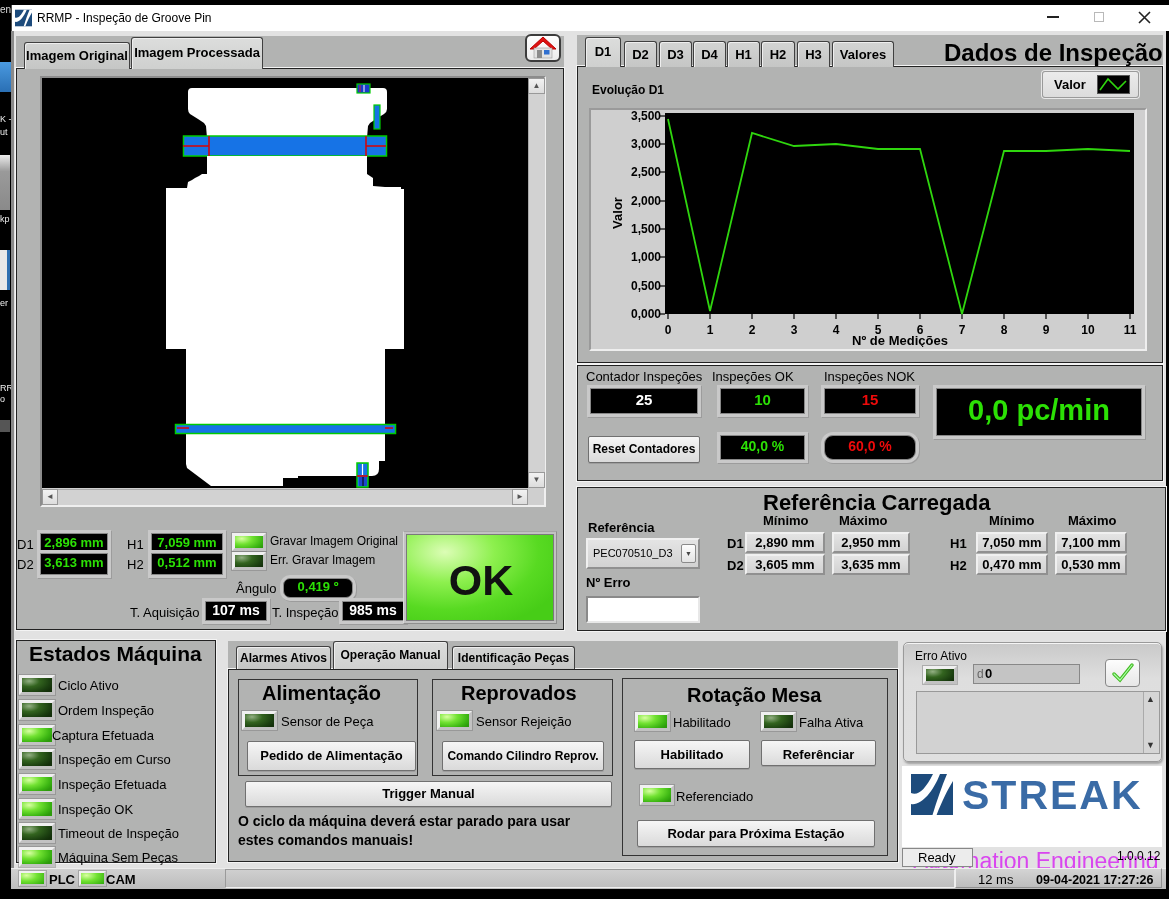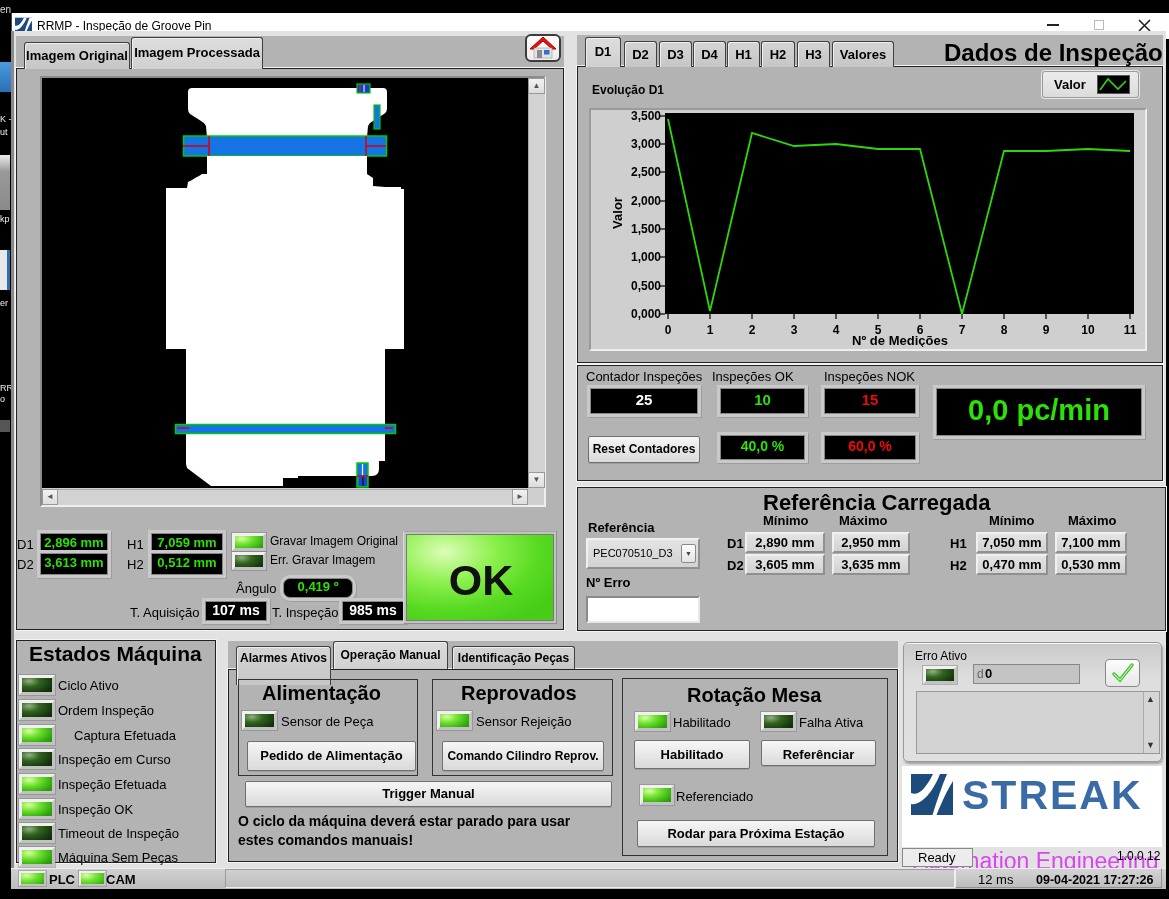--- a/index.html
+++ b/index.html
@@ -1,20 +1,20 @@
 <!DOCTYPE html>
 <html><head>
 <meta charset="utf-8">
 <style>
 * { margin:0; padding:0; box-sizing:border-box; }
 html,body { width:1169px; height:899px; overflow:hidden; background:#000; }
 body { font-family:"Liberation Sans", sans-serif; }
 #screen { position:relative; width:1169px; height:899px; background:#000; overflow:hidden; }
 .abs { position:absolute; }
-#titlebar { left:11px; top:5px; width:1158px; height:26px; background:#fff; border-left:1px solid #4a4a4a;margin-top:8px; }
+#titlebar { left:11px; top:5px; width:1158px; height:26px; background:#fff; border-left:1px solid #4a4a4a; }
 #client { left:11px; top:31px; width:1155px; height:858px; background:#e2e2e2; border-left:3px solid #8a8a8a; }
 .sunk { border:2px solid; border-color:#8c8c8c #efefef #efefef #8c8c8c; }
 .thin { border:1px solid #222; box-shadow:0 0 0 1px #f4f4f4; }
 .pnl { background:#b2b3b2; }
 .tab { position:absolute; background:linear-gradient(#d3d4d3,#c5c6c5); border:1px solid #404040; border-bottom:none; border-radius:3px 3px 0 0; box-shadow:inset 1px 1px 0 #eeeeee; text-align:center; font-weight:bold; color:#000; white-space:nowrap; overflow:hidden; }
 .tabsel { background:linear-gradient(#dcddDC,#cfd0cf); z-index:5; }
 .btn { position:absolute; background:linear-gradient(#f6f6f6,#e9e9e9 45%,#dadada); border:1px solid #707070; border-radius:2px; box-shadow:0 1px 0 #9d9d9d; text-align:center; font-weight:bold; color:#000; white-space:nowrap; overflow:hidden; }
 .led { position:absolute; border:3px solid; border-color:#f0f0f0 #c2c2c2 #c2c2c2 #f0f0f0; box-shadow:0 0 0 1px rgba(120,120,120,.45); }
 .ledon { background:radial-gradient(ellipse 26px 14px at 24% 22%, #d8ffa2 0%, #72e232 40%, #3bb512 80%, #2d9a0c 100%); }
 .ledoff { background:radial-gradient(ellipse 26px 14px at 24% 22%, #93b083 0%, #33641f 40%, #1b3f10 80%, #132f0a 100%); }
@@ -211,21 +211,21 @@
   <div class="abs thin pnl" style="left:577px;top:365px;width:586px;height:116px;"></div>
   <div class="lbl" style="left:586px;top:369px;font-size:13px;">Contador Inspeções</div>
   <div class="ind" style="left:590px;top:388px;width:108px;height:26px;font-size:15px;line-height:22px;color:#fff;">25</div>
   <div class="lbl" style="left:712px;top:369px;font-size:13px;">Inspeções OK</div>
   <div class="ind" style="left:720px;top:388px;width:85px;height:26px;font-size:15px;line-height:22px;">10</div>
   <div class="lbl" style="left:824px;top:369px;font-size:13px;">Inspeções NOK</div>
   <div class="ind" style="left:824px;top:388px;width:92px;height:26px;font-size:15px;line-height:22px;color:#ee0a0a;">15</div>
   <div class="ind" style="left:936px;top:388px;width:206px;height:48px;font-size:29px;line-height:42px;">0,0 pc/min</div>
   <div class="btn" style="left:588px;top:436px;width:112px;height:27px;font-size:12px;line-height:25px;">Reset Contadores</div>
   <div class="ind" style="left:720px;top:435px;width:85px;height:25px;font-size:14px;line-height:21px;">40,0 %</div>
-  <div class="ind" style="left:824px;top:435px;width:92px;height:25px;font-size:14px;line-height:21px;color:#ee0a0a;">60,0 %</div>
+  <div class="ind" style="left:824px;top:435px;width:92px;height:25px;font-size:14px;line-height:21px;color:#ee0a0a;border-radius:9px;">60,0 %</div>
 
   <div class="abs thin pnl" style="left:577px;top:487px;width:589px;height:144px;"></div>
   <div class="lbl" style="left:763px;top:490px;font-size:22px;font-weight:bold;">Referência Carregada</div>
   <div class="lbl" style="left:588px;top:520px;font-size:13px;font-weight:bold;">Referência</div>
   <div class="abs box3" style="left:586px;top:538px;width:114px;height:31px;"></div>
   <div class="lbl" style="left:593px;top:547px;font-size:11px;">PEC070510_D3</div>
   <div class="abs" style="left:681px;top:544px;width:15px;height:19px;background:linear-gradient(#fdfdfd,#e3e3e3);border:1px solid #8a8a8a;border-radius:2px;font-size:7px;text-align:center;line-height:17px;color:#444;">▼</div>
   <div class="lbl" style="left:586px;top:575px;font-size:13px;font-weight:bold;">Nº Erro</div>
   <div class="abs" style="left:586px;top:596px;width:114px;height:27px;background:#fff;border:2px solid;border-color:#8a8a8a #e8e8e8 #e8e8e8 #8a8a8a;"></div>
 
@@ -246,35 +246,35 @@
   <div class="box3" style="left:976px;top:554px;width:72px;height:21px;font-size:13px;line-height:18px;">0,470 mm</div>
   <div class="box3" style="left:1055px;top:554px;width:72px;height:21px;font-size:13px;line-height:18px;">0,530 mm</div>
 
   <div class="abs thin pnl" style="left:16px;top:640px;width:200px;height:223px;"></div>
   <div class="lbl" style="left:29px;top:642px;font-size:21px;font-weight:bold;">Estados Máquina</div>
   <div class="led ledoff" style="left:19px;top:675px;width:36px;height:20px;"></div>
   <div class="lbl" style="left:58px;top:678px;font-size:13px;">Ciclo Ativo</div>
   <div class="led ledoff" style="left:19px;top:700px;width:36px;height:20px;"></div>
   <div class="lbl" style="left:58px;top:703px;font-size:13px;">Ordem Inspeção</div>
   <div class="led ledon" style="left:19px;top:725px;width:36px;height:20px;"></div>
-  <div class="lbl" style="left:74px;top:728px;font-size:13px;">Captura Efetuada</div>
+  <div class="lbl" style="left:52px;top:728px;font-size:13px;">Captura Efetuada</div>
   <div class="led ledoff" style="left:19px;top:749px;width:36px;height:20px;"></div>
   <div class="lbl" style="left:58px;top:752px;font-size:13px;">Inspeção em Curso</div>
   <div class="led ledon" style="left:19px;top:774px;width:36px;height:20px;"></div>
   <div class="lbl" style="left:58px;top:777px;font-size:13px;">Inspeção Efetuada</div>
   <div class="led ledon" style="left:19px;top:799px;width:36px;height:20px;"></div>
   <div class="lbl" style="left:58px;top:802px;font-size:13px;">Inspeção OK</div>
   <div class="led ledoff" style="left:19px;top:823px;width:36px;height:20px;"></div>
   <div class="lbl" style="left:58px;top:826px;font-size:13px;">Timeout de Inspeção</div>
   <div class="led ledon" style="left:19px;top:847px;width:36px;height:20px;"></div>
   <div class="lbl" style="left:58px;top:850px;font-size:13px;">Máquina Sem Peças</div>
 
   <div class="abs pnl" style="left:228px;top:641px;width:670px;height:28px;"></div>
   <div class="abs thin pnl" style="left:228px;top:669px;width:670px;height:193px;"></div>
-  <div class="tab" style="left:236px;top:646px;width:95px;height:39px;font-size:12px;line-height:22px;">Alarmes Ativos</div>
+  <div class="tab" style="left:236px;top:646px;width:95px;height:23px;font-size:12px;line-height:22px;">Alarmes Ativos</div>
   <div class="tab tabsel" style="left:333px;top:641px;width:115px;height:28px;font-size:12px;line-height:26px;">Operação Manual</div>
   <div class="tab" style="left:452px;top:646px;width:123px;height:23px;font-size:12px;line-height:22px;">Identificação Peças</div>
 
   <div class="abs" style="left:238px;top:679px;width:180px;height:97px;border:1px solid #333;"></div>
   <div class="lbl" style="left:262px;top:682px;font-size:20px;font-weight:bold;">Alimentação</div>
   <div class="led ledoff" style="left:242px;top:711px;width:35px;height:19px;"></div>
   <div class="lbl" style="left:281px;top:714px;font-size:13px;">Sensor de Peça</div>
   <div class="btn" style="left:247px;top:741px;width:169px;height:30px;font-size:13px;line-height:28px;">Pedido de Alimentação</div>
 
   <div class="abs" style="left:432px;top:679px;width:181px;height:97px;border:1px solid #333;"></div>

